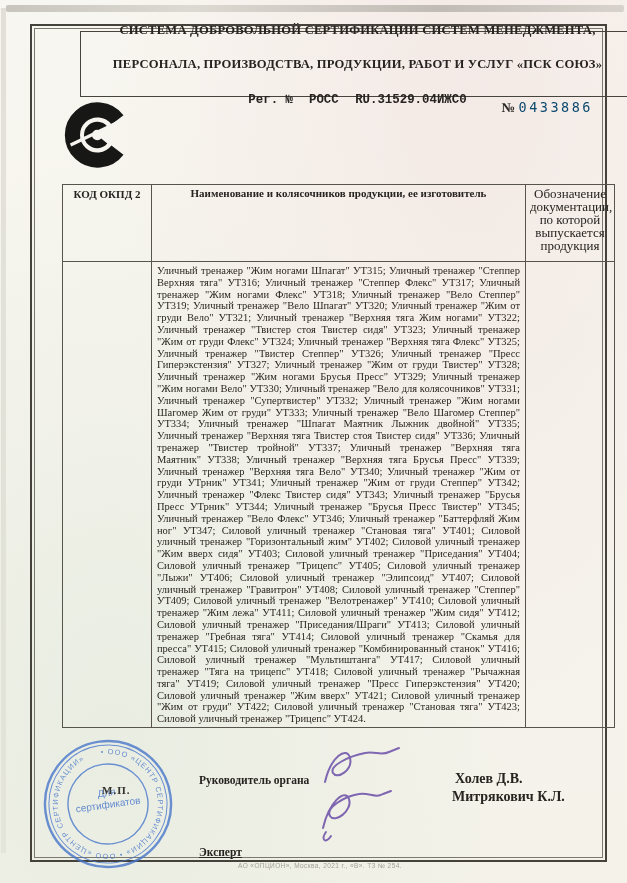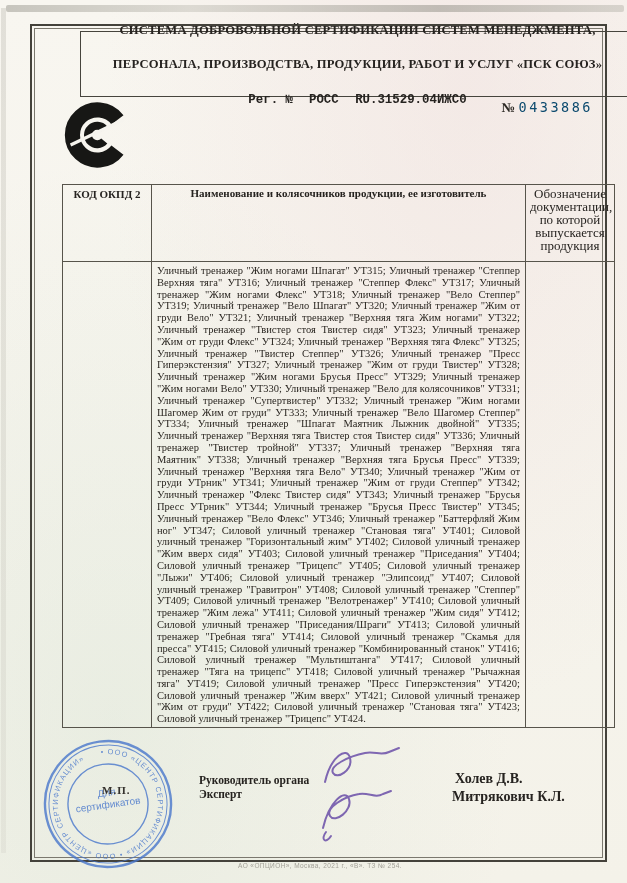--- a/index.html
+++ b/index.html
@@ -32,21 +32,21 @@
   table.products{position:absolute;left:30px;top:158px;width:525px;border-collapse:collapse;table-layout:fixed;}
   table.products th, table.products td{border:1.4px solid #57544b;vertical-align:top;padding:2px 4px;}
   th.c1{width:80px;font-size:11px;font-weight:bold;text-align:center;padding-top:4px;line-height:14px;}
   th.c2{width:365px;font-size:11px;font-weight:bold;text-align:center;padding-top:4px;}
   th.c3{width:80px;font-size:13px;font-weight:normal;text-align:center;padding-top:4px;line-height:13px;}
   tr.hdr th{height:72px;}
   tr.bodyrow td{height:442px;}
   .products-text{margin:0;font-size:10.5px;line-height:11.8px;text-align:justify;color:#2b2722;padding:1px 1px 0 1px;}
   .sig-role{position:absolute;left:167px;font-weight:bold;font-size:11.5px;}
   .sig-name{position:absolute;font-weight:bold;font-size:14px;}
-  .role1{top:748px;} .role2{top:762px;}
+  .role1{top:748px;} .role2{top:820px;text-decoration:underline;}
   .name1{top:745px;left:423px;} .name2{top:763px;left:420px;}
   .sig-ink{position:absolute;left:283px;top:718px;width:110px;height:100px;}
   .stamp{position:absolute;left:8px;top:708px;width:136px;height:140px;transform:rotate(-8deg);opacity:.92;}
   .mp-label{position:absolute;left:70px;top:758px;font-size:11px;font-weight:600;color:#35322d;letter-spacing:1px;}
   .footer-print{position:absolute;left:170px;top:862px;width:300px;text-align:center;
     font-family:"Liberation Sans",sans-serif;font-size:6.5px;color:#a3a198;letter-spacing:.4px;}
 </style>
 </head>
 <body>
 

